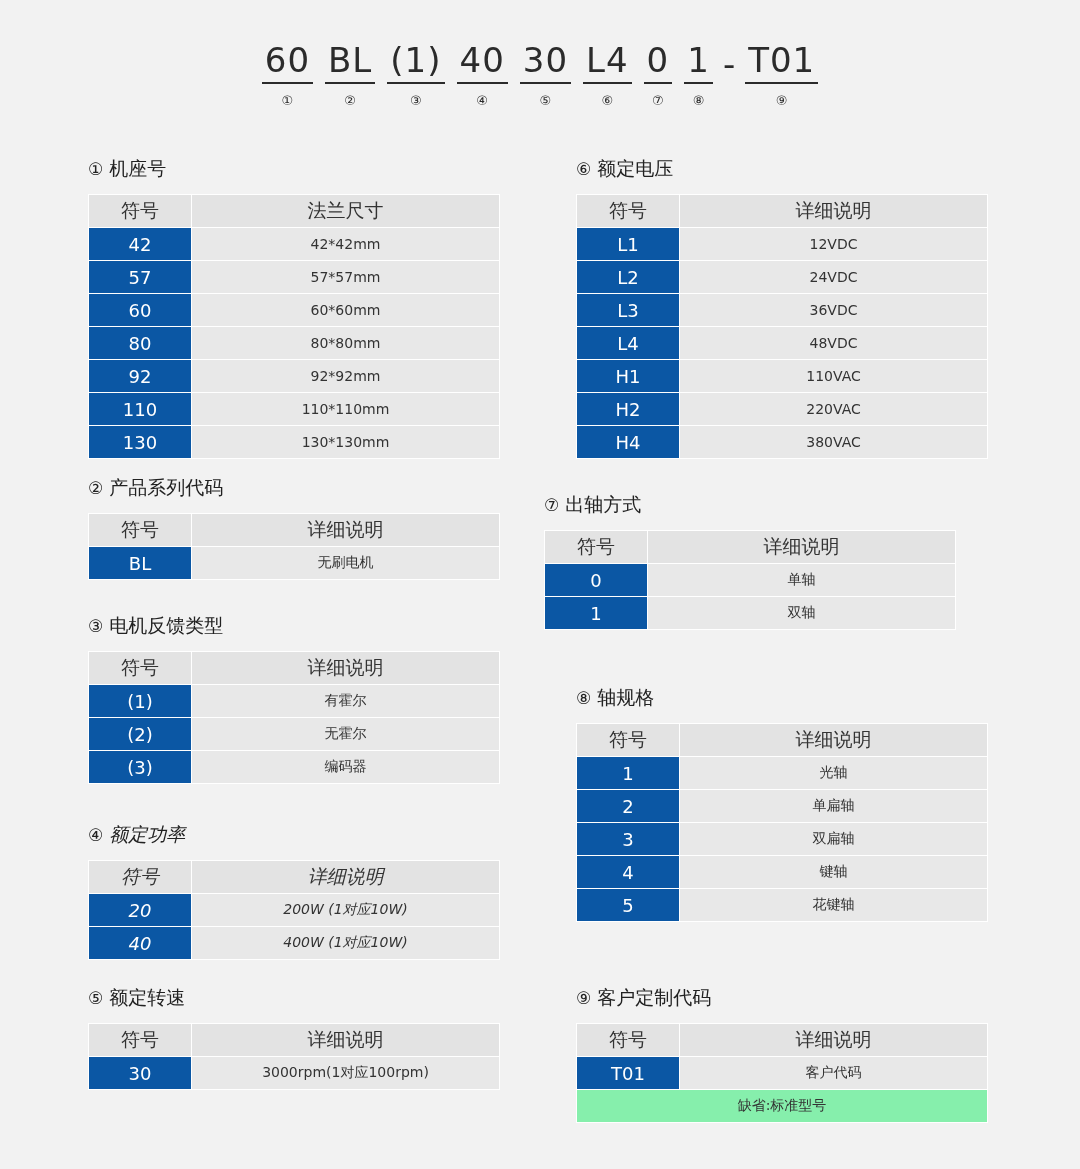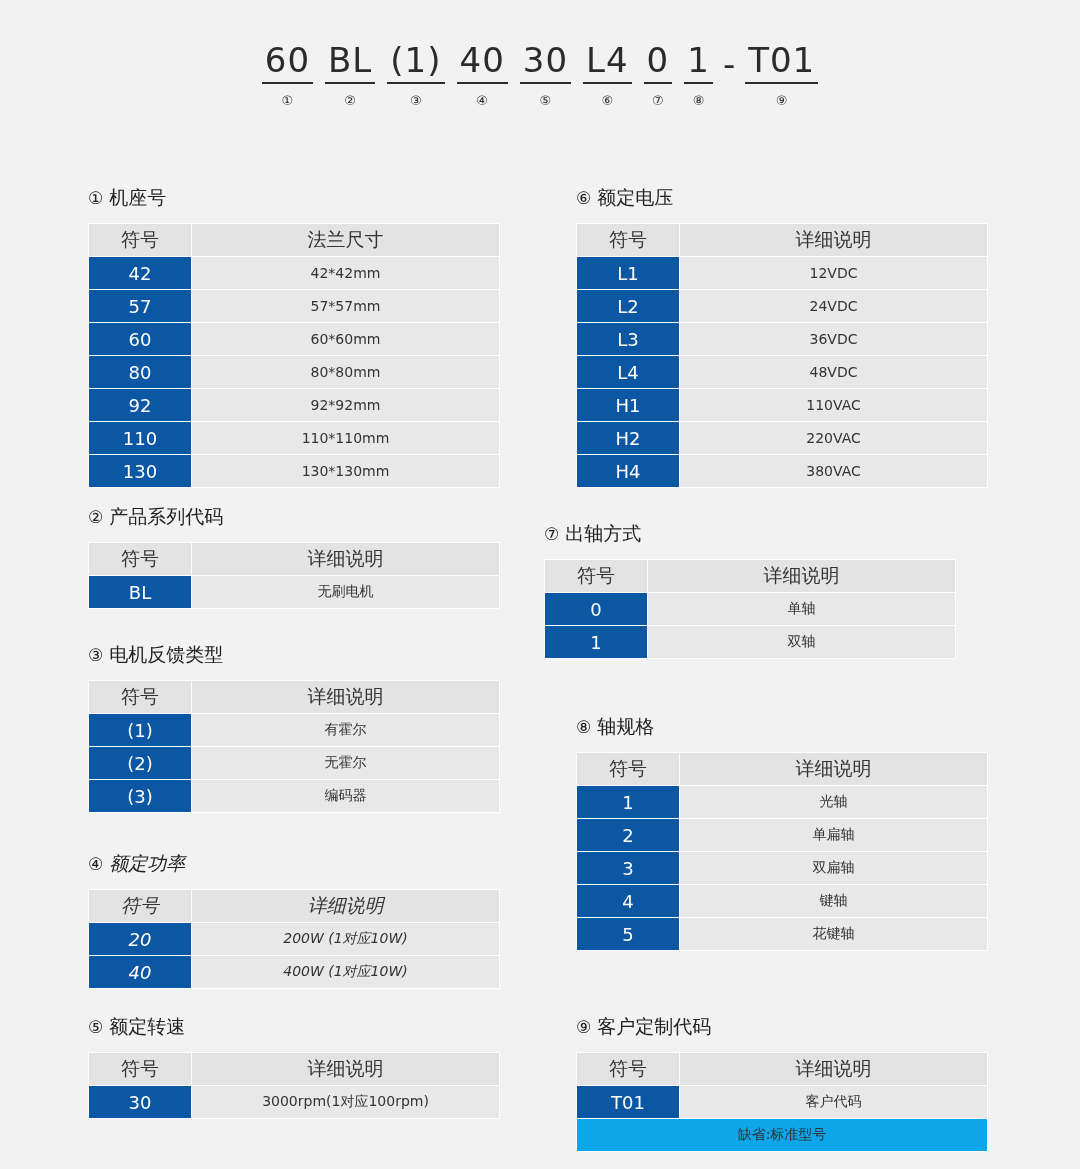--- a/index.html
+++ b/index.html
@@ -62,21 +62,20 @@
     line-height: 40px;
     color: #2b2b2b;
     margin: 0 4px;
     padding-bottom: 24px;
     font-family: "DejaVu Sans", sans-serif;
   }
 
   
   .section {
     position: absolute;
-    margin-top: 29px;
   }
   .section-title {
     font-size: 19px;
     color: #222;
     margin-bottom: 12px;
     font-family: "DejaVu Sans", "Liberation Sans", sans-serif;
     white-space: nowrap;
   }
   .section-title .num {
     margin-right: 6px;
@@ -104,21 +103,21 @@
   table.spec .sym {
     background: #0b57a4;
     color: #ffffff;
     font-size: 18px;
   }
   table.spec .desc {
     background: #e8e8e8;
     color: #333;
   }
   table.spec .desc-full {
-    background: #0ea5e9;
+    background: #86efac;
     color: #333;
   }
   .col-sym { width: 100px; }
   .col-desc { width: 305px; }
   .col-sym-r { width: 100px; }
   .col-desc-r { width: 305px; }
 </style>
 </head>
 <body>
 

